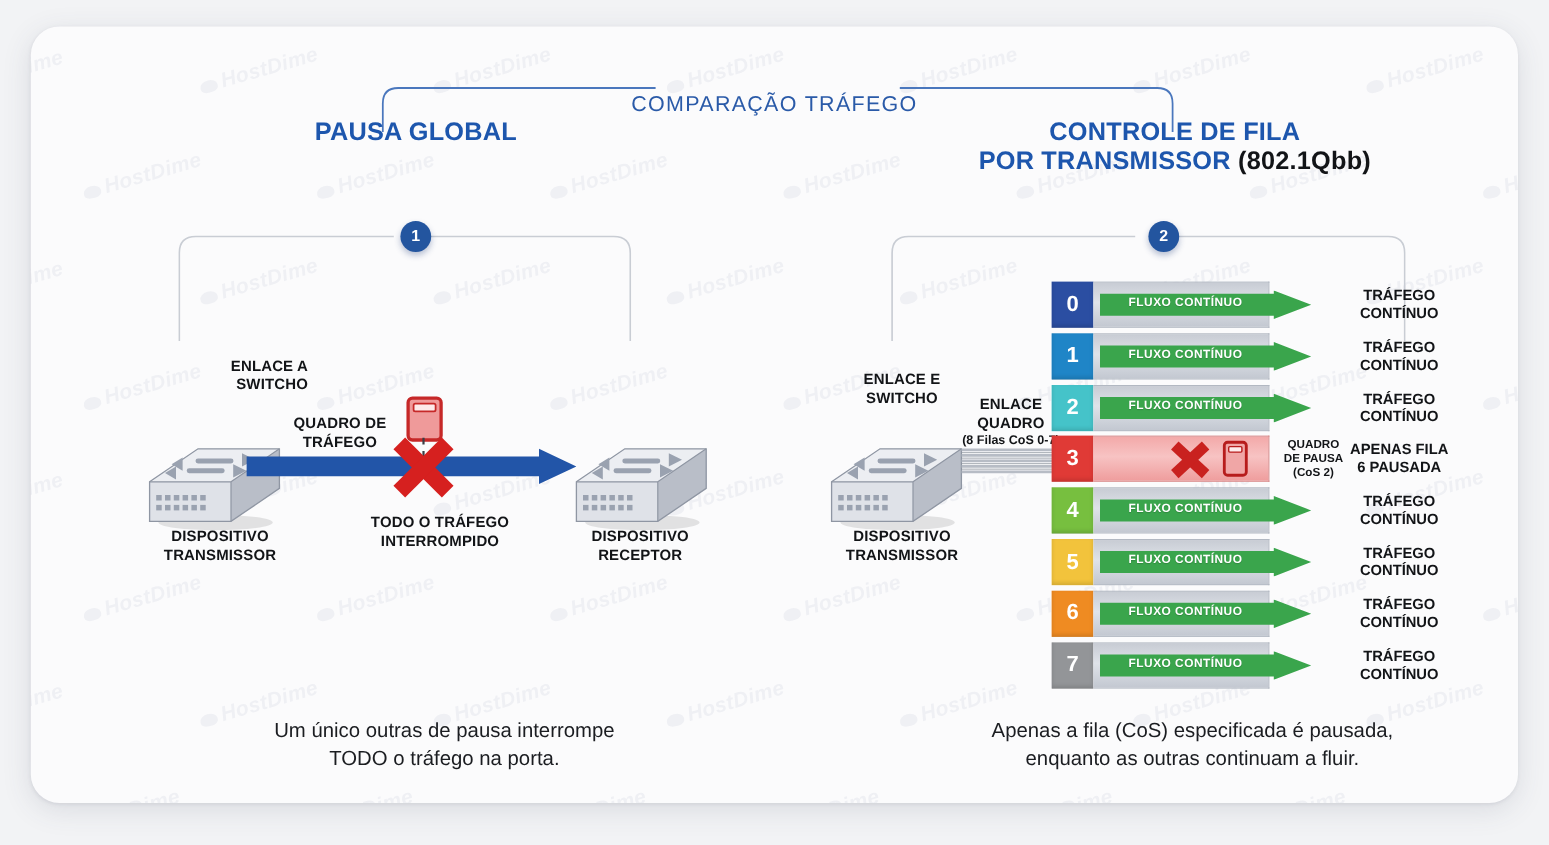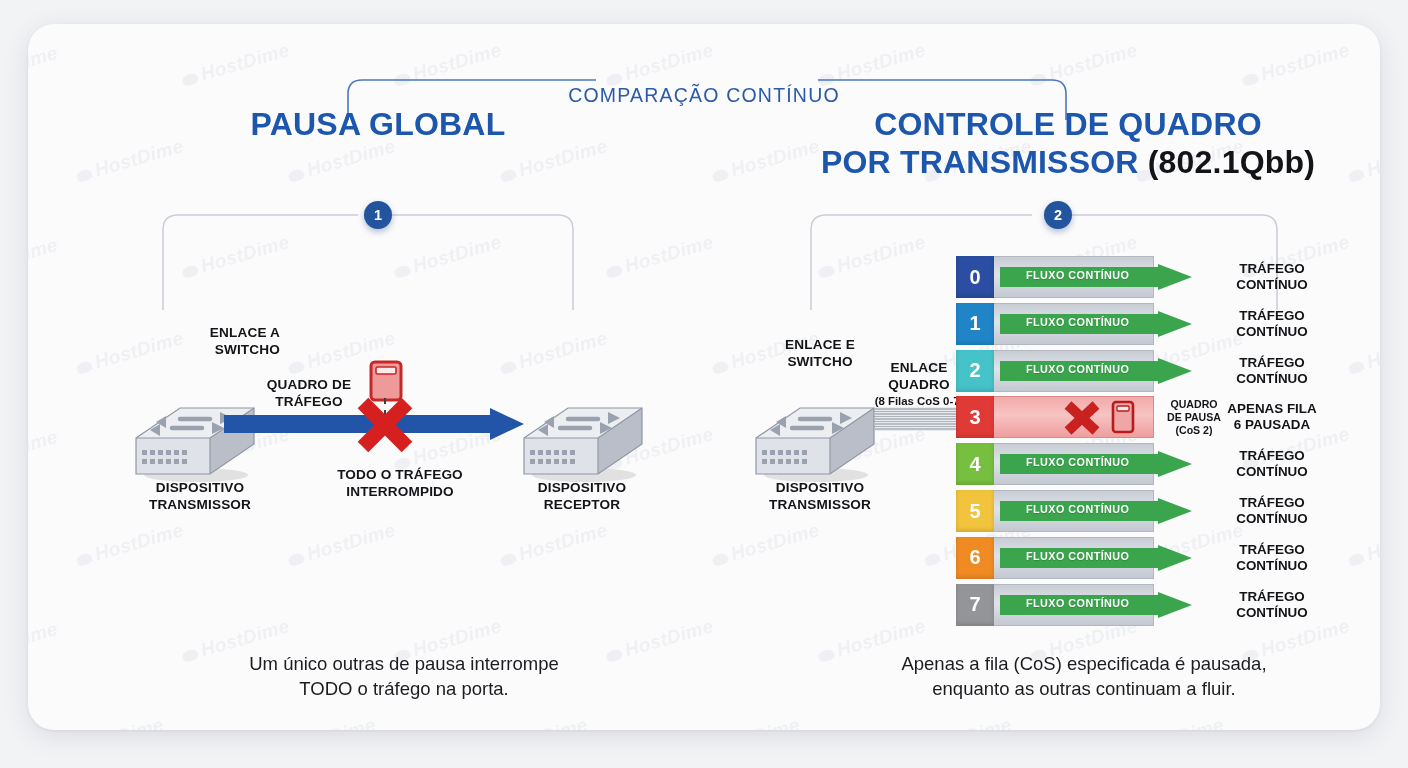--- a/index.html
+++ b/index.html
@@ -48,21 +48,21 @@
     position: absolute;
     left: 0; right: 0; top: 60px;
     text-align: center;
     font-size: 19.5px; letter-spacing: 1.2px;
     color: #2a5aa8; font-weight: 400;
   }
 
   .col-title {
     position: absolute;
     text-align: center;
-    font-size: 32px; font-weight: 700;
+    font-size: 23px; font-weight: 700;
     line-height: 1.18;
     letter-spacing: .2px;
     color: #1d56ad;
   }
   .col-title .std { color: #121417; }
 
   .step-badge {
     position: absolute;
     width: 28px; height: 28px; border-radius: 50%;
     background: #23559f;
@@ -212,21 +212,21 @@
       <div class="wm" style="left: 682px; top: 702px;">HostDime</div>
       <div class="wm" style="left: 894px; top: 702px;">HostDime</div>
       <div class="wm" style="left: 1106px; top: 702px;">HostDime</div>
       <div class="wm" style="left: 1318px; top: 702px;">HostDime</div>
     </div>
 
   <svg id="topbracket" viewBox="0 0 722 46">
     <path d="M2,44 L2,18 Q2,4 16,4 L250,4" fill="none" stroke="#4a77bd" stroke-width="1.6"></path>
     <path d="M472,4 L706,4 Q720,4 720,18 L720,44" fill="none" stroke="#4a77bd" stroke-width="1.6"></path>
   </svg>
-  <div id="cmp-title">COMPARAÇÃO CONTÍNUO</div>
+  <div id="cmp-title">COMPARAÇÃO TRÁFEGO</div>
 
   <div class="col-title" style="left:170px; top:82px; width:360px;">
     <div>PAUSA GLOBAL</div>
   </div>
   <div class="step-badge" style="left:336px; top:177px;">1</div>
 
   <svg class="panel-bracket" style="left:134px; top:186px;" width="412" height="100" viewBox="0 0 412 100">
     <path d="M1,100 L1,20 Q1,5 16,5 L196,5" fill="none" stroke="#c9cdd4" stroke-width="1.5"></path>
     <path d="M216,5 L396,5 Q411,5 411,20 L411,100" fill="none" stroke="#c9cdd4" stroke-width="1.5"></path>
   </svg>
@@ -324,21 +324,21 @@
       <path d="M32,32 L22,38 L32,44 Z"></path>
     </g>
   </svg>
   <div class="lbl" style="left:470px; top:456px; width:168px; white-space:pre-line;">DISPOSITIVO
 RECEPTOR</div>
 
   <div class="caption" style="left:120px; top:628px; width:512px; white-space:pre-line;">Um único outras de pausa interrompe
 TODO o tráfego na porta.</div>
 
   <div class="col-title" style="left:780px; top:82px; width:520px;">
-    <div>CONTROLE DE QUADRO</div>
+    <div>CONTROLE DE FILA</div>
     <div>
       <span>POR TRANSMISSOR</span>
       <span class="std">(802.1Qbb)</span>
     </div>
   </div>
   <div class="step-badge" style="left:1016px; top:177px;">2</div>
 
   <svg class="panel-bracket" style="left:782px; top:186px;" width="468" height="100" viewBox="0 0 468 100">
     <path d="M1,100 L1,20 Q1,5 16,5 L222,5" fill="none" stroke="#c9cdd4" stroke-width="1.5"></path>
     <path d="M246,5 L452,5 Q467,5 467,20 L467,100" fill="none" stroke="#c9cdd4" stroke-width="1.5"></path>

